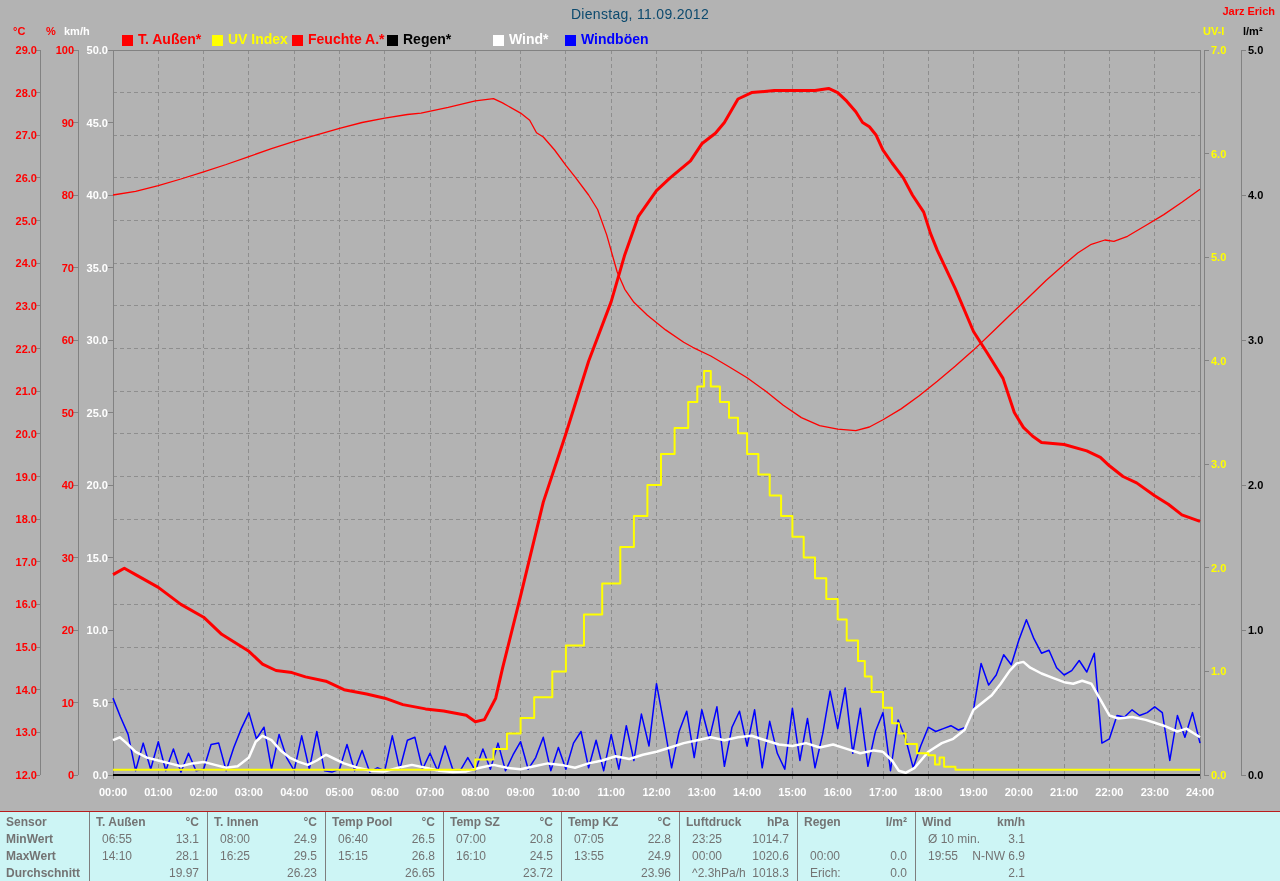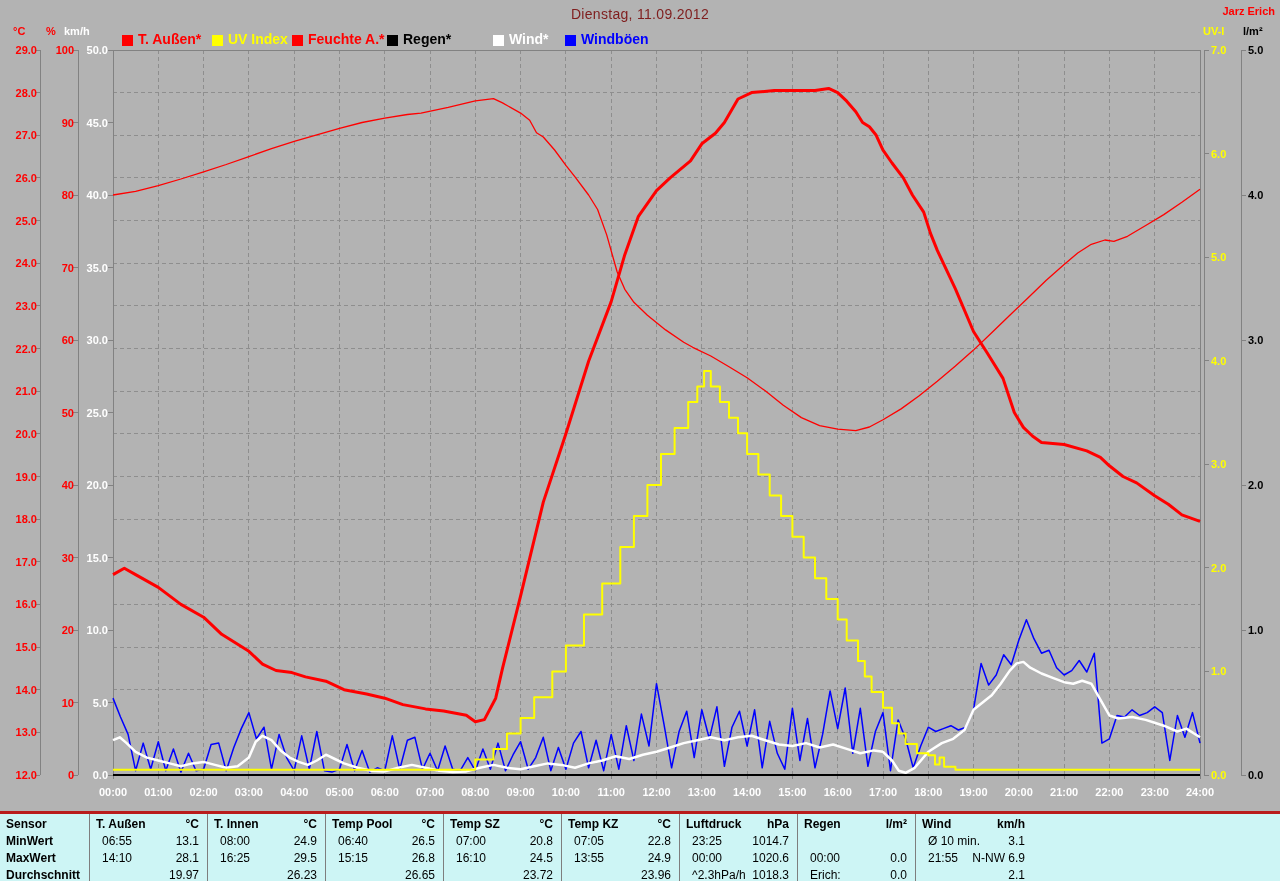--- a/index.html
+++ b/index.html
@@ -1,38 +1,38 @@
 <!DOCTYPE html>
 <html><head>
 <meta charset="utf-8">
 <style>
   html,body{margin:0;padding:0;background:#888;}
   #app{position:relative;width:1280px;height:881px;background:#b3b3b3;
        font-family:"Liberation Sans",sans-serif;overflow:hidden;}
   #chart-panel{position:absolute;left:0;top:0;width:1280px;height:811px;}
   #chart-svg{position:absolute;left:0;top:0;}
   #title{position:absolute;top:6px;left:0;width:100%;text-align:center;
-         color:#7f1d1d;font-size:14px;letter-spacing:0.3px;}
+         color:#0c4a6e;font-size:14px;letter-spacing:0.3px;}
   #author{position:absolute;top:5px;right:5px;color:#ff0000;font-size:11px;font-weight:bold;}
   .unit{position:absolute;top:25px;font-size:11px;font-weight:bold;}
   #unit-temp{left:13px;color:#ff0000;}
   #unit-hum{left:46px;color:#ff0000;}
   #unit-wind{left:64px;color:#ffffff;}
   #unit-uv{left:1203px;color:#ffff00;}
   #unit-rain{left:1243px;color:#000000;}
   .legend-item{position:absolute;top:31px;height:13px;font-size:14px;font-weight:bold;white-space:nowrap;}
   .swatch{display:inline-block;width:11px;height:11px;margin-right:5px;vertical-align:-2px;}
   .grid{stroke:#8e8e8e;stroke-width:1;stroke-dasharray:4 3;shape-rendering:crispEdges;}
   .axisline{stroke:#828282;stroke-width:1;shape-rendering:crispEdges;}
   .plot-border{fill:none;stroke:#828282;stroke-width:1;shape-rendering:crispEdges;}
   .ylab,.xlab{font-size:11px;font-weight:bold;font-family:"Liberation Sans",sans-serif;}
   .xlab{fill:#ffffff;text-anchor:middle;}
   #stats-table{position:absolute;left:0;top:811px;width:1280px;height:70px;
-               background:#cdf5f5;border-top:3px solid #b91c1c;box-sizing:border-box;
-               display:flex;font-size:12px;color:#000000;}
+               background:#cdf5f5;border-top:1px solid #b91c1c;box-sizing:border-box;
+               display:flex;font-size:12px;color:#737373;}
   .tcol{box-sizing:border-box;padding-top:2px;}
   .label-col{width:89px;font-weight:bold;}
   .label-col .trow{padding:0 0 0 6px;justify-content:flex-start;}
   .tgroup{width:118px;border-left:1px solid #7e7e7e;}
   .trow{display:flex;justify-content:space-between;height:17px;line-height:17px;
         padding:0 8px 0 6px;white-space:nowrap;overflow:hidden;}
   .thead{font-weight:bold;}
   .time{padding-left:6px;}
   .tfiller{flex:1;}
 </style>
@@ -418,21 +418,21 @@
       <div class="tcol tgroup">
         <div class="trow thead">
           <span>Wind</span>
           <span>km/h</span>
         </div>
         <div class="trow">
           <span class="time">Ø 10 min.</span>
           <span>3.1</span>
         </div>
         <div class="trow">
-          <span class="time">21:55</span>
+          <span class="time">19:55</span>
           <span>N-NW 6.9</span>
         </div>
         <div class="trow">
           <span class="time"></span>
           <span>2.1</span>
         </div>
       </div>
       <div class="tcol tfiller"></div>
     </div>
 </div>

